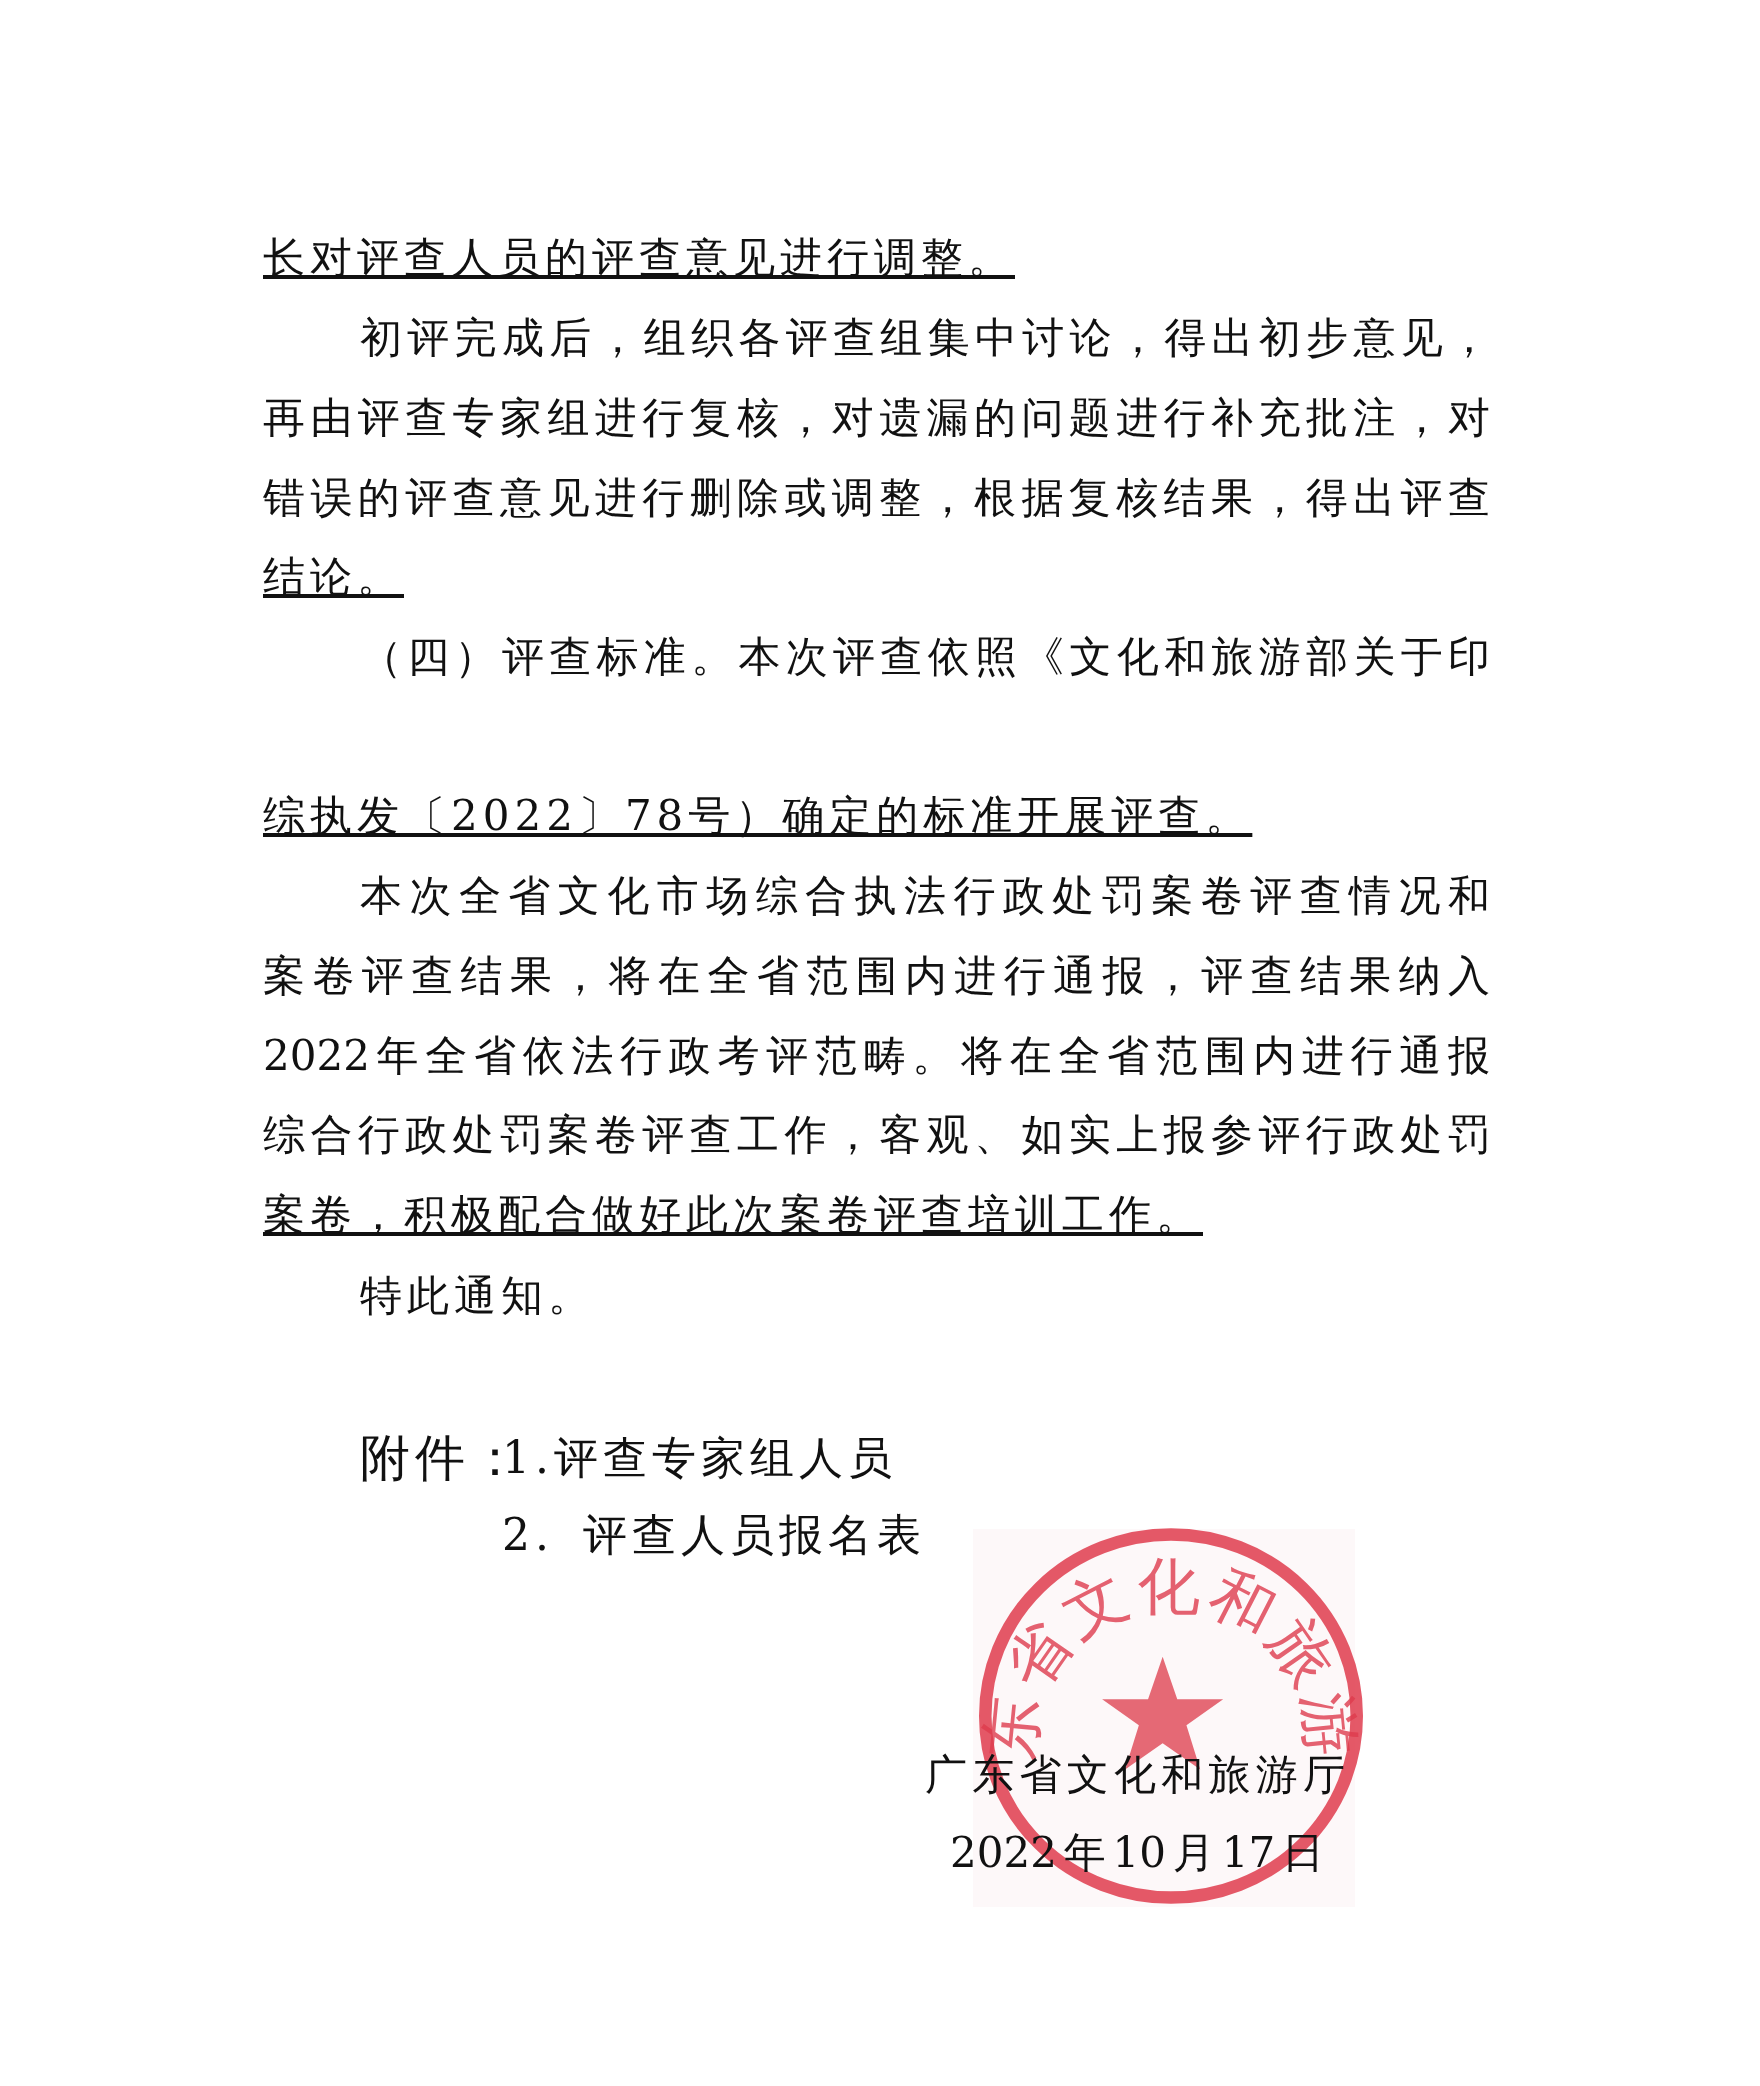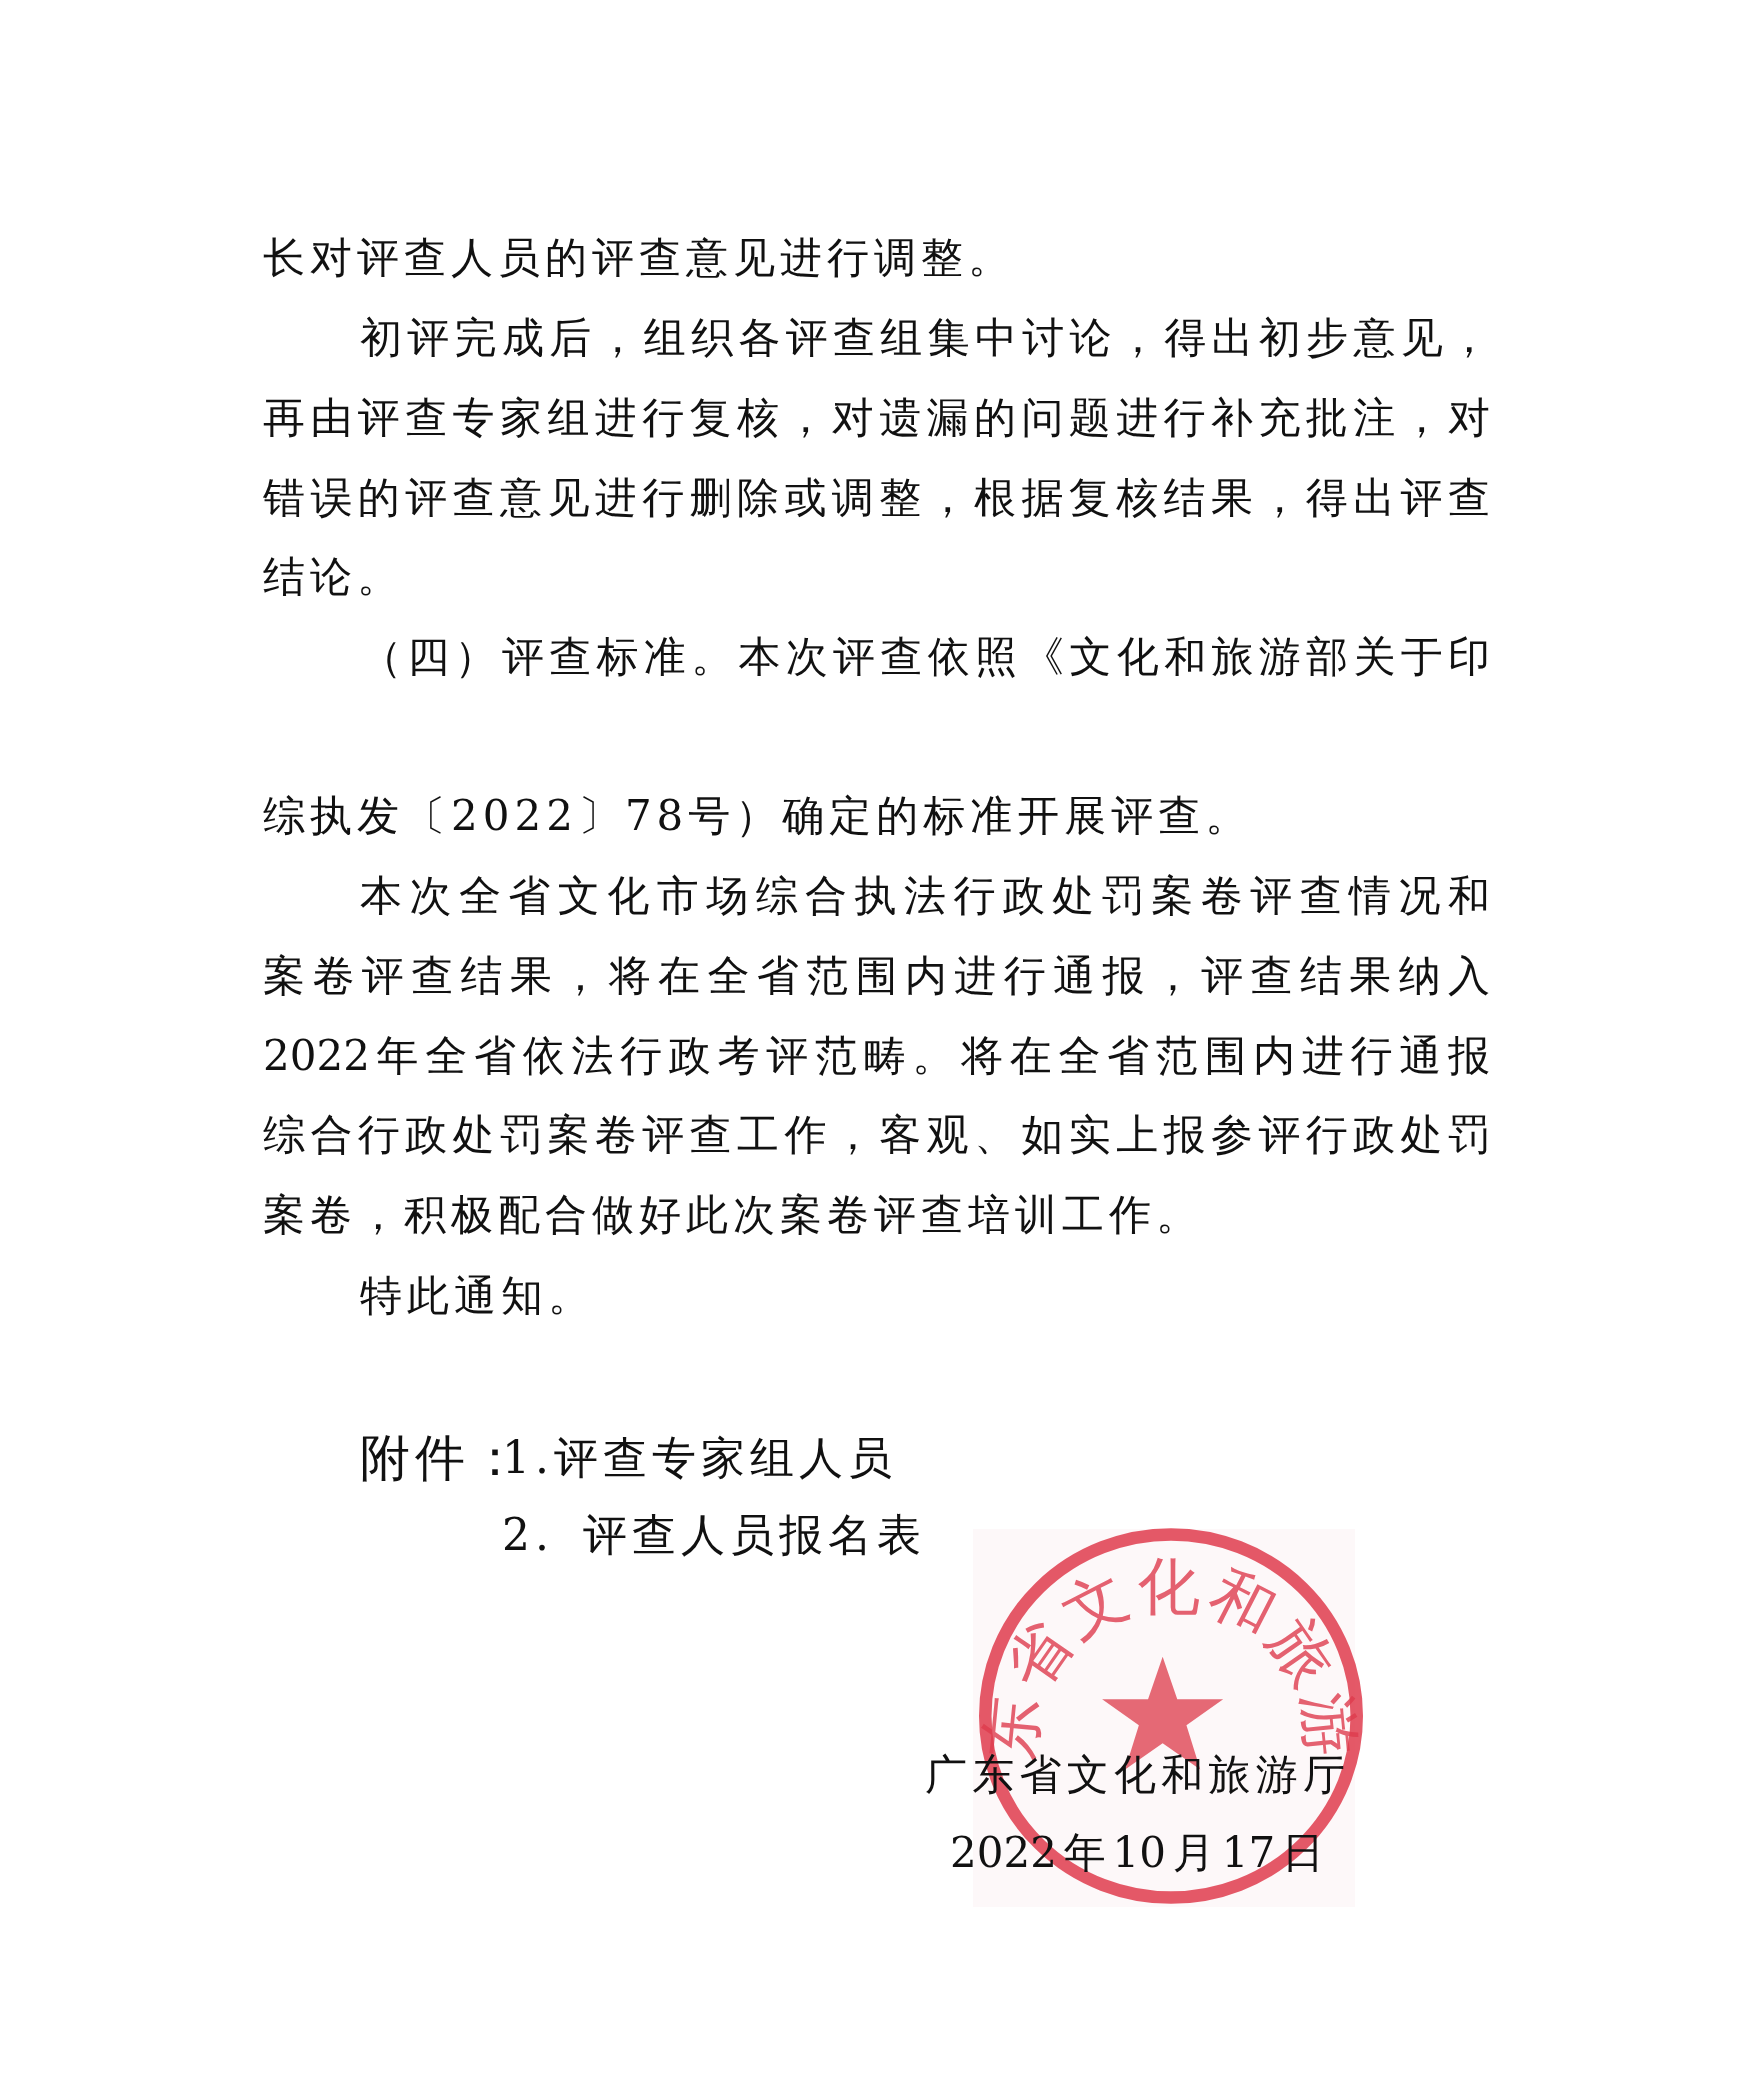--- a/index.html
+++ b/index.html
@@ -39,20 +39,21 @@
   .line.first {
     left: 360px;
     width: 1130px;
     text-align: justify;
     text-align-last: justify;
   }
   .line.last {
     left: 263px;
     text-align: center;
     letter-spacing: 5px;
+    text-decoration: underline;
   }
   .line.lone {
     left: 360px;
     text-align: left;
     letter-spacing: 5px;
   }
   .attach-label {
     position: absolute;
     left: 360px;
     font-size: 50px;

